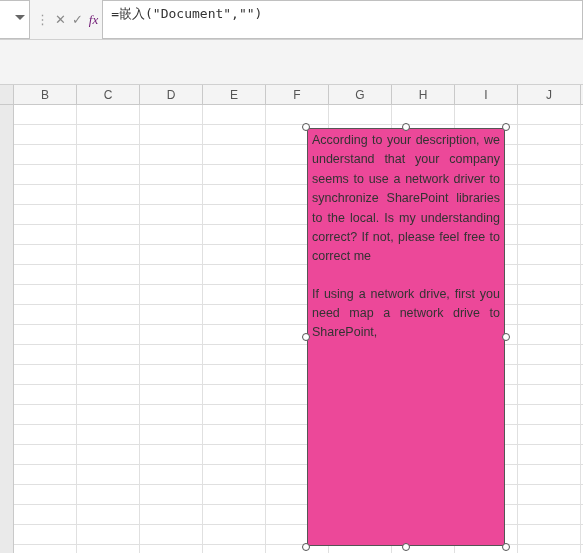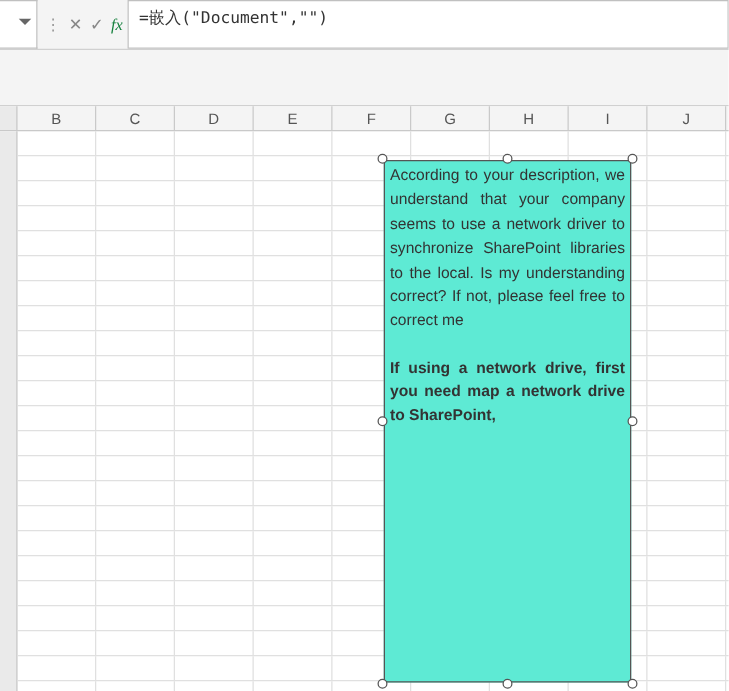--- a/index.html
+++ b/index.html
@@ -45,21 +45,21 @@
     padding: 0 6px;
     gap: 6px;
     color: #888;
     font-size: 13px;
   }
   .fb-icons .sep { color: #999; }
   .fxlabel {
     display: flex;
     align-items: center;
     font-style: italic;
-    color: #15803d;
+    color: #701a75;
     padding-right: 4px;
     font-family: "Times New Roman", serif;
     font-size: 13px;
   }
   .fxinput-wrap {
     flex: 1;
     background: #fff;
     border: 1px solid #c0c0c0;
     display: flex;
     align-items: flex-start;
@@ -131,35 +131,35 @@
     width: 63px;
     border-right: 1px solid #e0e0e0;
   }
   
   .embed {
     position: absolute;
     left: 307px;
     top: 128px;
     width: 198px;
     height: 418px;
-    background: #5eead4;
+    background: #ec4899;
   }
   .embed .body {
     position: absolute;
     inset: 0;
     border: 1px solid #555;
     padding: 2px 4px;
     font-family: "Segoe UI", Arial, sans-serif;
     font-size: 12.5px;
     line-height: 1.55;
     color: #333;
     overflow: hidden;
   }
   .embed .body p { margin: 0 0 18px 0; text-align: justify; text-justify: inter-word; }
-  .embed .body p:last-child { margin-bottom: 0; font-weight: bold; }
+  .embed .body p:last-child { margin-bottom: 0; }
   .handle {
     position: absolute;
     width: 8px; height: 8px;
     background: #fff;
     border: 1px solid #555;
     border-radius: 50%;
   }
   .h-tl { left: -5px; top: -5px; }
   .h-tr { right: -5px; top: -5px; }
   .h-bl { left: -5px; bottom: -5px; }

